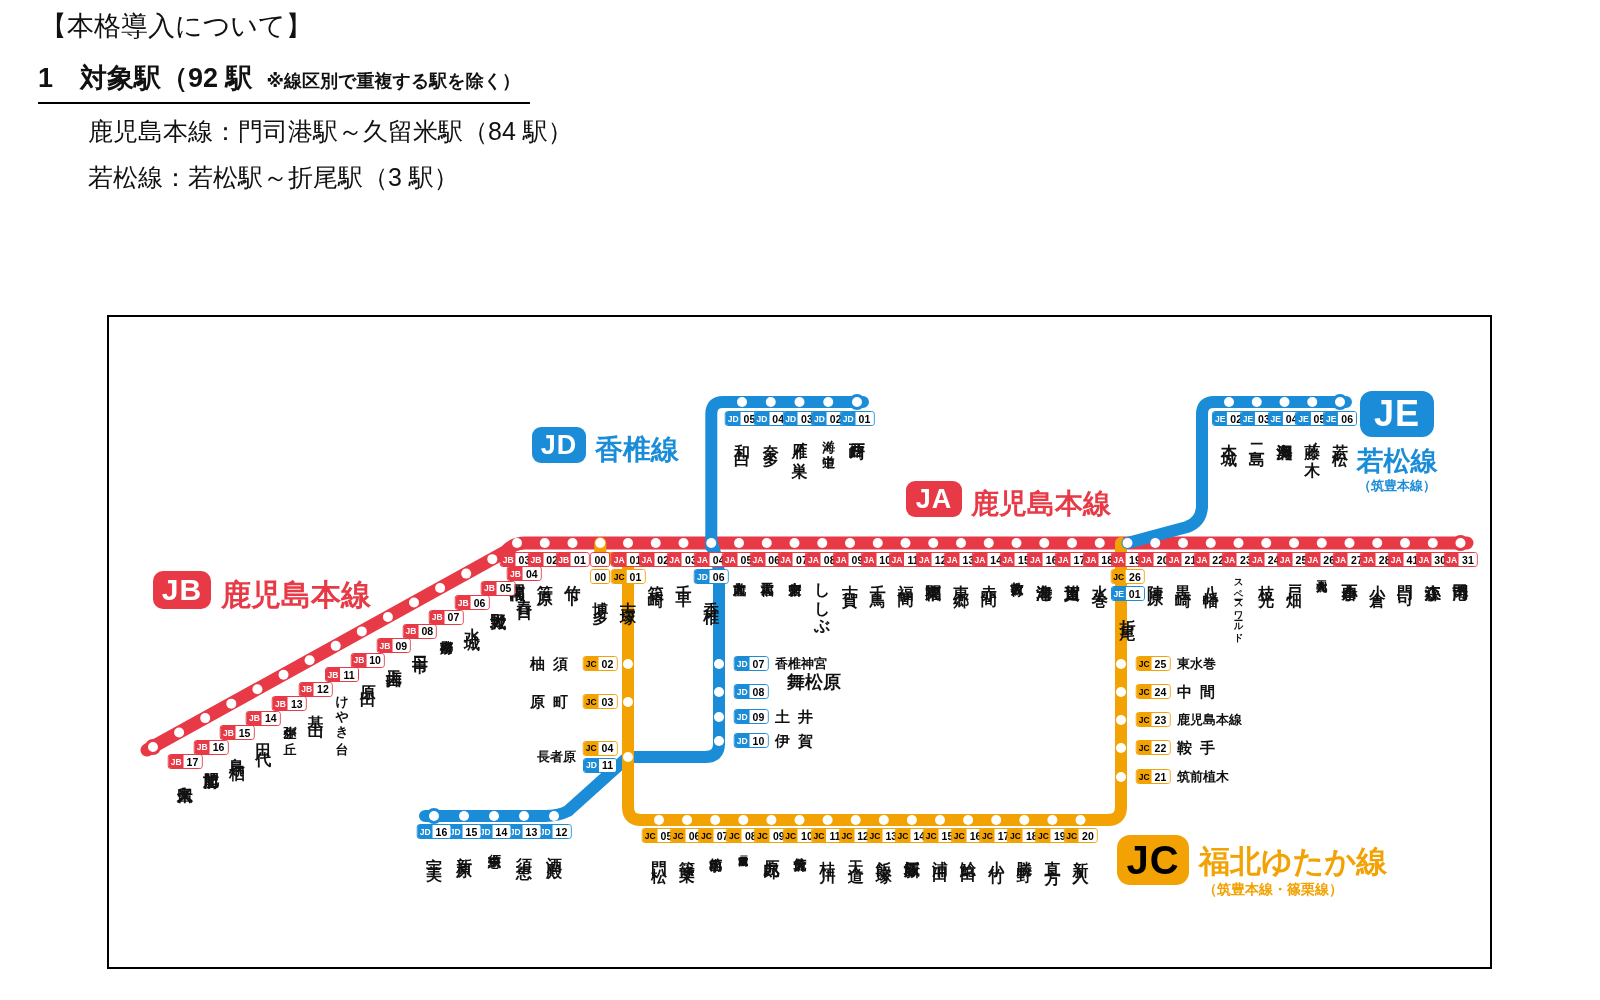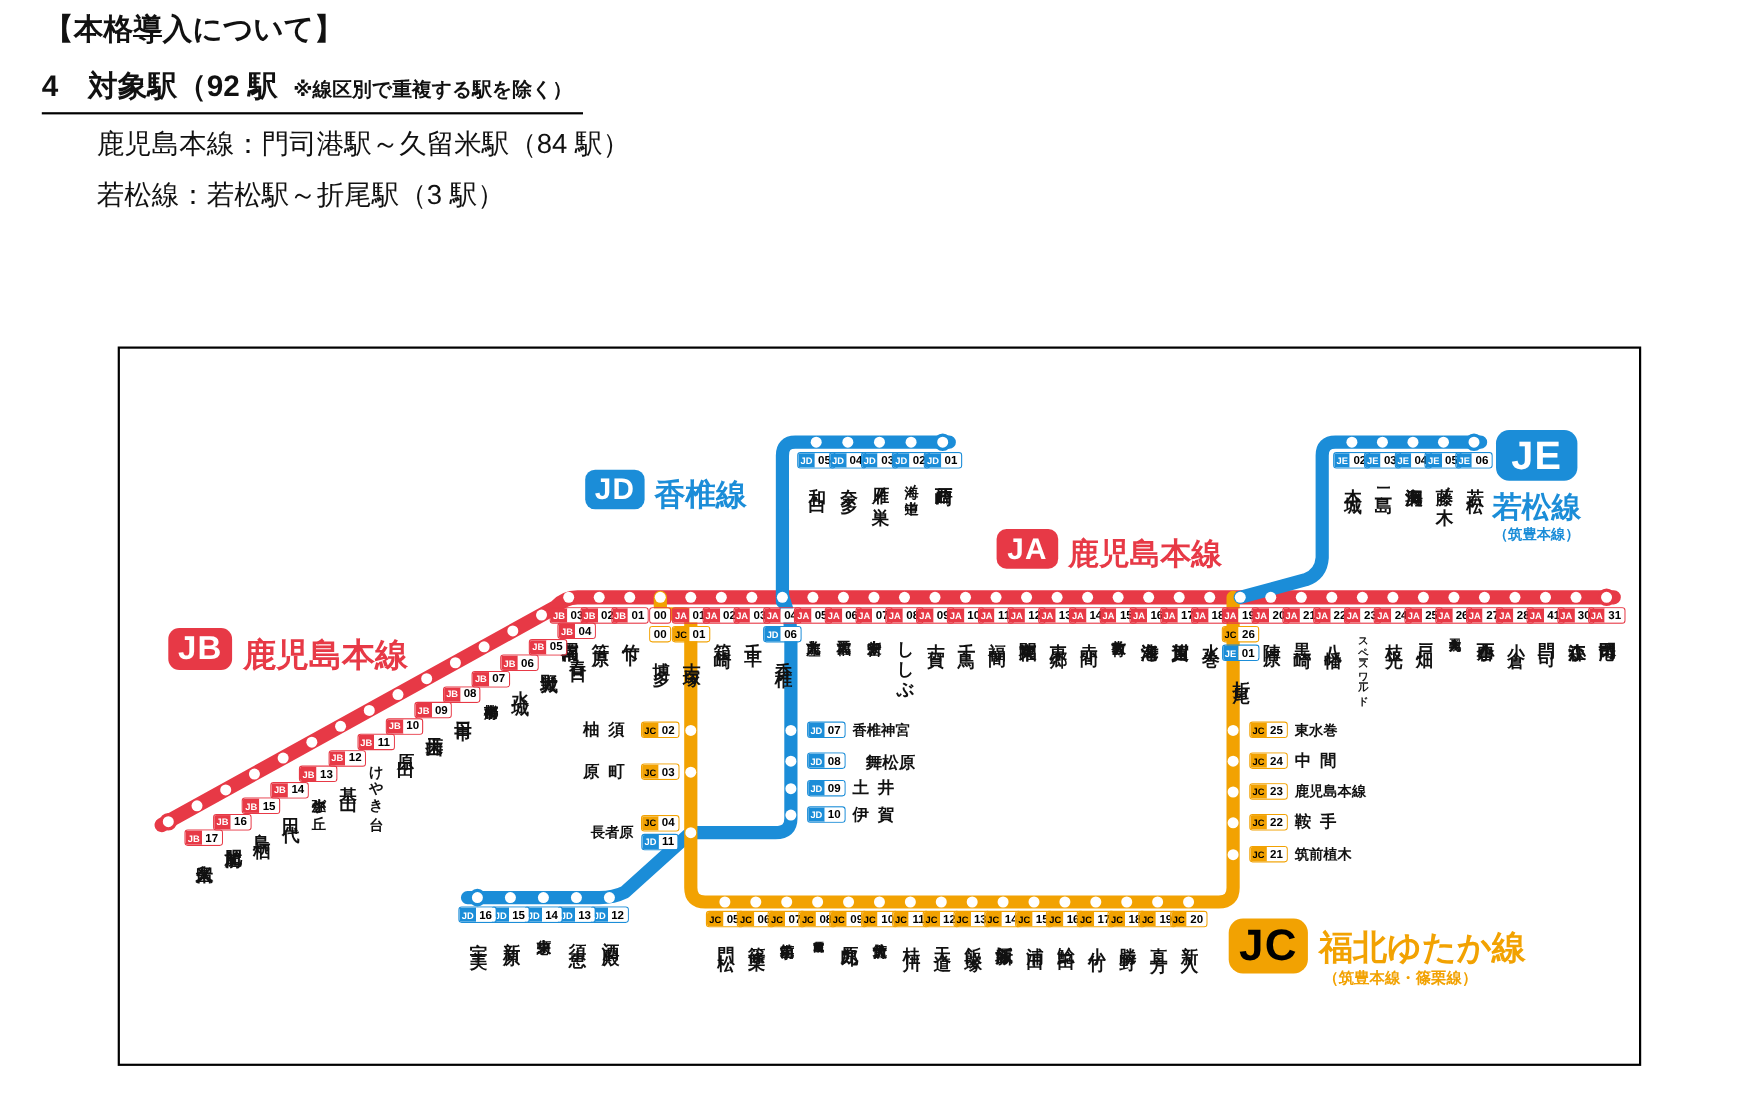--- a/index.html
+++ b/index.html
@@ -1,18 +1,18 @@
 <!DOCTYPE html>
 <html><head>
 <meta charset="utf-8">
 <style>
   html,body{margin:0;padding:0;background:#fff;}
   .page{position:relative;width:1600px;height:1000px;background:#fff;overflow:hidden;
         font-family:"Liberation Sans","DejaVu Sans",sans-serif;color:#111;}
-  .doc-title{position:absolute;left:40px;top:8px;font-size:27px;font-weight:bold;}
+  .doc-title{position:absolute;left:40px;top:8px;font-size:27px;font-weight:normal;}
   .heading{position:absolute;left:38px;top:60px;border-bottom:2.5px solid #000;
            padding:0 10px 6px 0;display:flex;align-items:baseline;gap:14px;}
   .heading .big{font-size:27px;font-weight:bold;}
   .heading .small{font-size:18px;font-weight:bold;}
   .bullets{position:absolute;left:88px;top:108px;font-size:25px;line-height:46px;font-weight:normal;}
   .map{position:absolute;left:107px;top:315px;width:1381px;height:650px;
        border:2px solid #000;background:#fff;}
   .map svg{position:absolute;left:0;top:0;}
   .badge{position:absolute;display:inline-flex;height:15px;border-radius:3px;
          overflow:hidden;box-sizing:border-box;align-items:stretch;}
@@ -26,21 +26,21 @@
   .pill{position:absolute;display:flex;align-items:center;justify-content:center;
         font-weight:bold;border-radius:10px;letter-spacing:1px;}
   .lltext{position:absolute;font-weight:bold;white-space:nowrap;}
 </style>
 </head>
 <body>
 
 <div class="page">
   <div class="doc-title">【本格導入について】</div>
   <div class="heading">
-    <span class="big">4　対象駅（92 駅</span>
+    <span class="big">1　対象駅（92 駅</span>
     <span class="small">※線区別で重複する駅を除く）</span>
   </div>
   <div class="bullets">
     <div>鹿児島本線：門司港駅～久留米駅（84 駅）</div>
     <div>若松線：若松駅～折尾駅（3 駅）</div>
   </div>
   <div class="map">
       <svg width="1381" height="650" viewBox="0 0 1381 650">
         <path d="M 38 433 L 396 235 Q 404 226 416 226 L 1358 226" fill="none" stroke="#e73946" stroke-width="13" stroke-linecap="round" stroke-linejoin="round"></path>
         <path d="M 602.3 230 L 602.3 97 Q 602.3 85 614 85 L 754 85" fill="none" stroke="#1b8dd8" stroke-width="12" stroke-linecap="round" stroke-linejoin="round"></path>
@@ -560,21 +560,21 @@
       <div class="vname" style="font-size: 16px; letter-spacing: 7px; left: 405.3px; top: 269.15px;">春日</div>
       <div class="badge" style="border: 1.5px solid rgb(27, 141, 216); top: 339px; left: 642px; transform: translateX(-50%);">
         <span class="code" style="background: rgb(27, 141, 216); color: rgb(255, 255, 255);">JD</span>
         <span class="num">07</span>
       </div>
       <div class="hname" style="font-size: 13px; top: 338px; left: 666px;">香椎神宮</div>
       <div class="badge" style="border: 1.5px solid rgb(27, 141, 216); top: 367px; left: 642px; transform: translateX(-50%);">
         <span class="code" style="background: rgb(27, 141, 216); color: rgb(255, 255, 255);">JD</span>
         <span class="num">08</span>
       </div>
-      <div class="hname" style="font-size: 15px; top: 368px; left: 666px; padding-left: 12px;">舞松原</div>
+      <div class="hname" style="font-size: 18px; top: 356px; left: 666px; padding-left: 12px;">舞松原</div>
       <div class="badge" style="border: 1.5px solid rgb(27, 141, 216); top: 392px; left: 642px; transform: translateX(-50%);">
         <span class="code" style="background: rgb(27, 141, 216); color: rgb(255, 255, 255);">JD</span>
         <span class="num">09</span>
       </div>
       <div class="hname" style="font-size: 15px; letter-spacing: 8px; top: 391px; left: 666px;">土井</div>
       <div class="badge" style="border: 1.5px solid rgb(27, 141, 216); top: 416px; left: 642px; transform: translateX(-50%);">
         <span class="code" style="background: rgb(27, 141, 216); color: rgb(255, 255, 255);">JD</span>
         <span class="num">10</span>
       </div>
       <div class="hname" style="font-size: 15px; letter-spacing: 8px; top: 415px; left: 666px;">伊賀</div>

